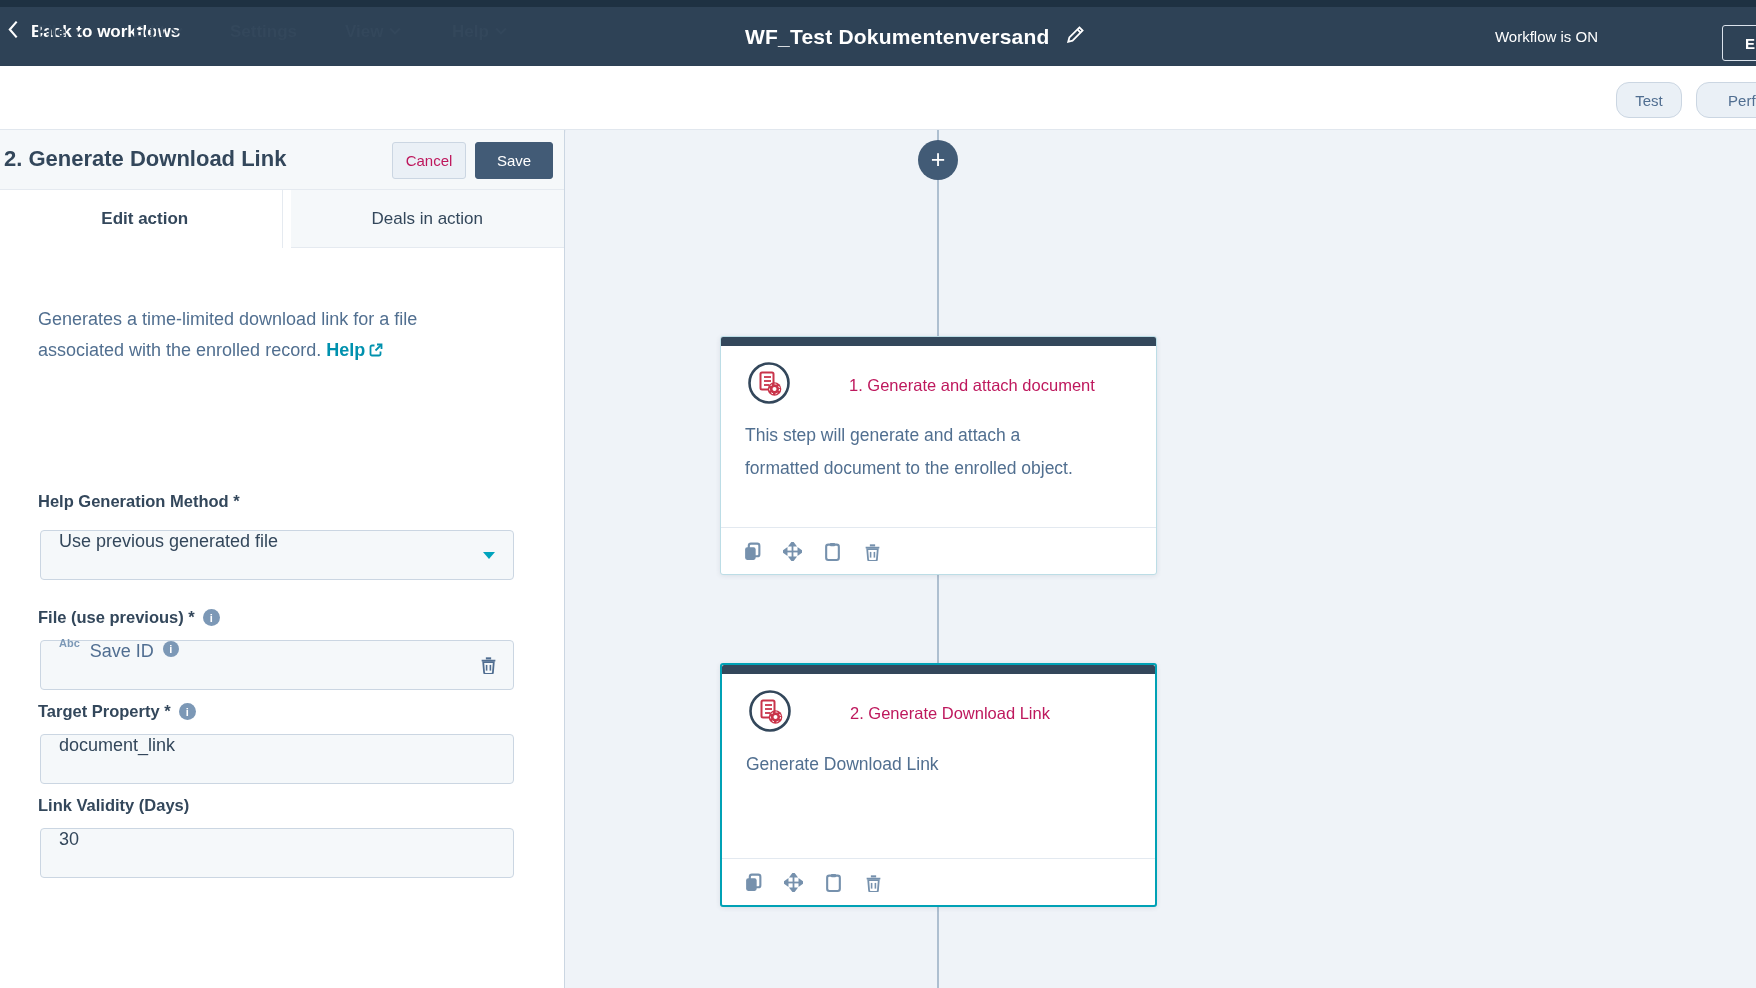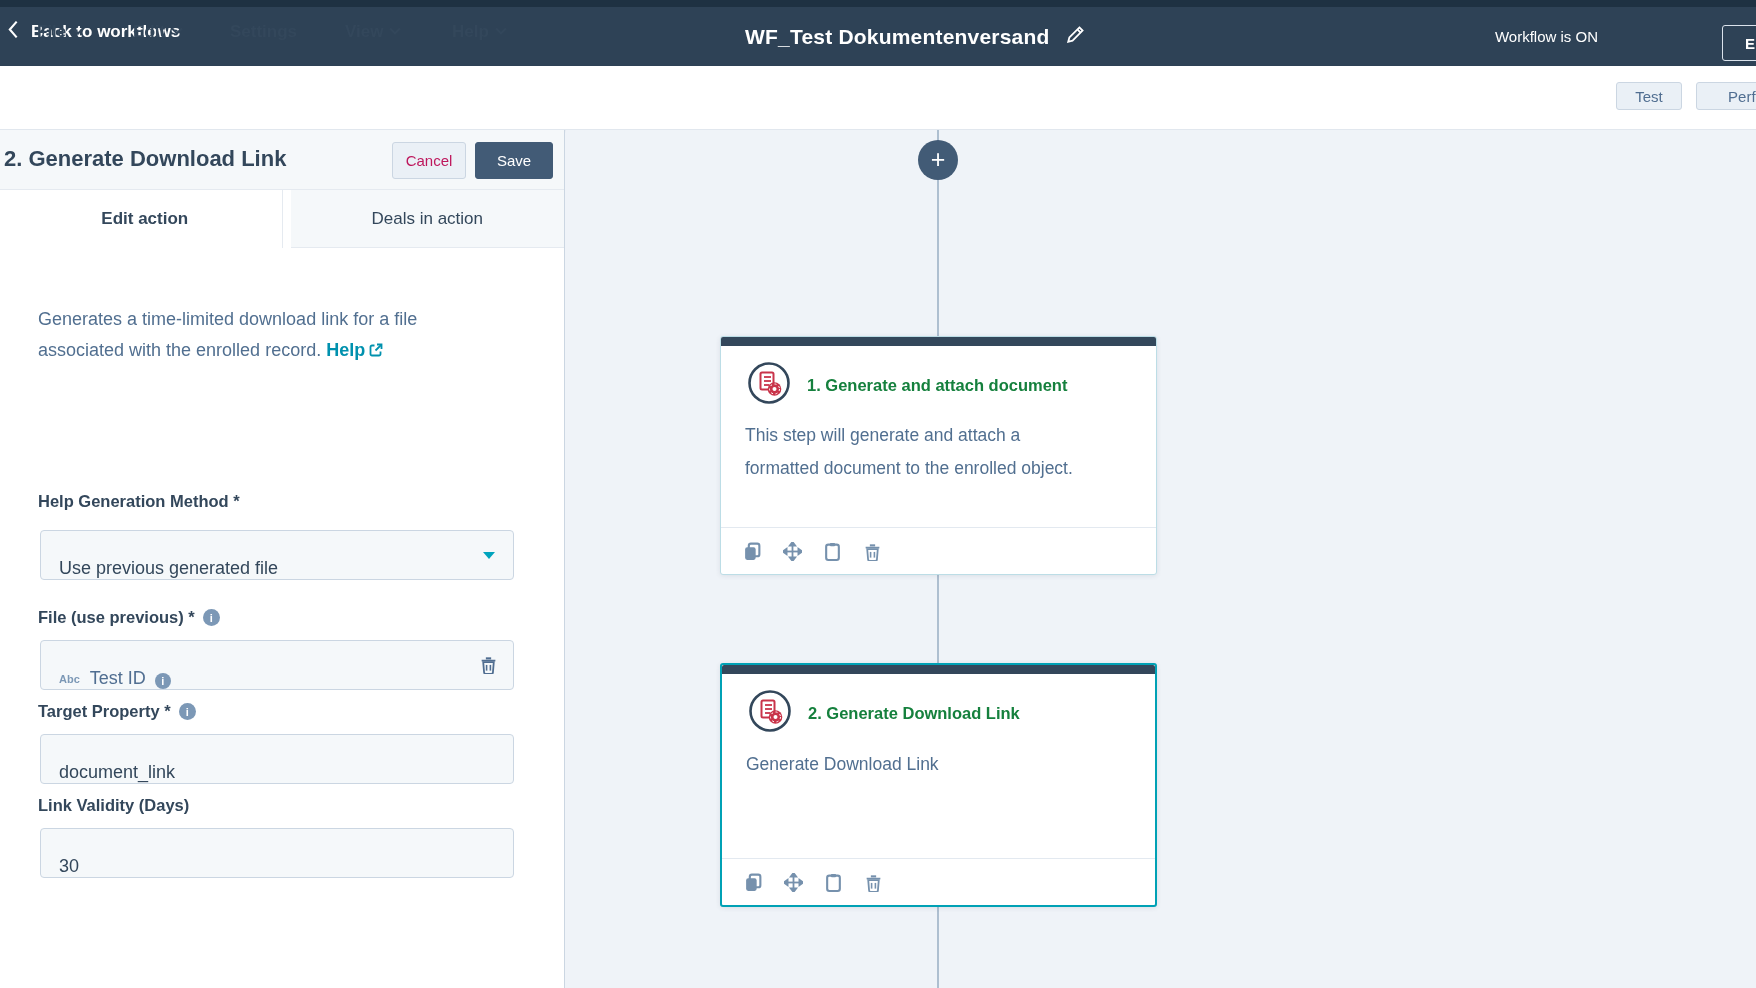--- a/index.html
+++ b/index.html
@@ -18,21 +18,21 @@
               background:transparent;color:#fff;font-size:15px;font-weight:bold;padding:0 22px;
               font-family:"Liberation Sans",sans-serif;text-align:left;}
 
   
   .menubar{position:absolute;left:0;top:66px;width:1756px;height:64px;background:#fff;border-bottom:1px solid #e1e7ee;
            box-shadow:0 1px 3px rgba(45,62,80,.06);}
   .menu-item{position:absolute;top:0;height:63px;display:flex;align-items:center;gap:8px;color:#33475b;
              font-size:17px;font-weight:bold;cursor:pointer;}
   .chev{width:8px;height:8px;border-right:2px solid #33475b;border-bottom:2px solid #33475b;
         transform:rotate(45deg) translate(-2px,-2px);display:inline-block;}
-  .menu-btn{position:absolute;top:81px;height:28px;background:#eaf0f6;border:1px solid #cbd6e2;border-radius:3px;
+  .menu-btn{position:absolute;top:81px;height:36px;background:#eaf0f6;border:1px solid #cbd6e2;border-radius:13px;
             color:#506e91;font-size:15px;display:flex;align-items:center;justify-content:center;
             font-family:"Liberation Sans",sans-serif;white-space:nowrap;}
   
   .btn-test{left:1616px;top:82px;width:66px;position:absolute;}
   .btn-perf{left:1696px;top:82px;width:150px;position:absolute;}
 
   
   .panel{position:absolute;left:0;top:130px;width:565px;height:858px;background:#fff;border-right:1px solid #cbd6e2;}
   .panel-header{position:absolute;left:0;top:0;width:100%;height:60px;background:#f5f8fa;border-bottom:1px solid #e5eaf0;}
   .panel-title{position:absolute;left:4px;top:16px;font-size:22px;font-weight:bold;color:#33475b;white-space:nowrap;}
@@ -44,38 +44,38 @@
   .tab.active{background:#fff;font-weight:bold;border-right:1px solid #e5eaf0;}
   .tab.inactive{background:#f5f8fa;border-bottom:1px solid #e5eaf0;}
   .panel-body{position:absolute;left:0;top:118px;width:100%;bottom:0;}
   .desc{position:absolute;left:38px;top:56px;width:455px;font-size:18px;line-height:31px;color:#516f90;}
   .help-link{color:#0091ae;font-weight:bold;white-space:nowrap;cursor:pointer;}
   .ext-ico{display:inline-block;vertical-align:-1px;margin-left:4px;color:#0091ae;}
   .field-label{position:absolute;left:38px;font-size:16.5px;font-weight:bold;color:#33475b;display:flex;align-items:center;gap:8px;}
   .info-ico{width:17px;height:17px;border-radius:50%;background:#7c98b6;color:#fff;font-size:11px;font-weight:bold;
             display:inline-flex;align-items:center;justify-content:center;font-style:normal;}
   .input-box{position:absolute;left:40px;width:474px;height:50px;background:#f5f8fa;border:1px solid #cbd6e2;border-radius:4px;
-             display:flex;align-items:flex-end;padding:0 18px;font-size:18px;color:#33475b;}
+             display:flex;align-items:flex-start;padding:0 18px;font-size:18px;color:#33475b;}
   .select-box .caret{position:absolute;right:18px;top:21px;width:0;height:0;
                      border-left:6px solid transparent;border-right:6px solid transparent;border-top:7px solid #00a4bd;}
   .token-prefix{font-size:11px;font-weight:bold;color:#7c98b6;transform:translateY(-4px);margin-right:10px;}
   .token-text{color:#506e91;margin-right:9px;}
   .field-trash{position:absolute;right:15px;top:14px;cursor:pointer;}
 
   
   .canvas{position:absolute;left:566px;top:130px;width:1190px;height:858px;background:#eff3f8;}
   .connector{position:absolute;left:371px;top:0;width:2px;height:858px;background:#aebfd0;}
   .plus-btn{position:absolute;left:352px;width:40px;height:40px;border-radius:50%;background:#425b76;color:#fff;
             font-size:25px;line-height:38px;text-align:center;cursor:pointer;font-weight:normal;}
   .card{position:absolute;left:154px;width:437px;background:#fff;border:1px solid #bcdde6;border-radius:3px;
         box-shadow:0 1px 5px rgba(45,62,80,.10);}
   .card.selected{border:2px solid #00a1b5;}
   .card-bar{height:9px;border-radius:2px 2px 0 0;}
   .card-head{position:absolute;left:26px;top:24px;display:flex;align-items:center;gap:16px;}
-  .card-title{font-size:16.5px;font-weight:bold;color:#15803d;white-space:nowrap;}
+  .card-title{font-size:16.5px;font-weight:normal;color:#be185d;white-space:nowrap;margin-left:42px;}
   .card-body{position:absolute;left:24px;width:380px;font-size:17.5px;line-height:33px;color:#516f90;}
   .card-footer{position:absolute;left:0;right:0;bottom:0;height:47px;border-top:1px solid #e3e9f0;
                display:flex;align-items:center;gap:21px;padding-left:22px;}
   .cf-ico{cursor:pointer;display:inline-flex;}
   .card1{top:206px;height:239px;}
   .card2{top:533px;height:244px;}
 </style>
 </head>
 <body>
 
@@ -153,21 +153,21 @@
         <span>Use previous generated file</span>
         <span class="caret"></span>
       </div>
 
       <div class="field-label" style="top:360px;">
         <span>File (use previous) *</span>
         <i class="info-ico">i</i>
       </div>
       <div class="input-box" style="top:392px;">
         <span class="token-prefix">Abc</span>
-        <span class="token-text">Test ID</span>
+        <span class="token-text">Save ID</span>
         <i class="info-ico" style="width:16px;height:16px;">i</i>
         <span class="field-trash">
           <svg width="19" height="19" viewBox="0 0 18 18" fill="#506e91">
               <path d="M2.5 4.5h13v1.6h-13z"></path>
               <path d="M6.5 2.2h5v2h-5z"></path>
               <path d="M4 6.8h10l-.8 9.6a1.5 1.5 0 0 1-1.5 1.4H6.3a1.5 1.5 0 0 1-1.5-1.4z" fill="none" stroke="#506e91" stroke-width="1.7"></path>
               <line x1="7.2" y1="9.4" x2="7.2" y2="14.8" stroke="#506e91" stroke-width="1.5"></line>
               <line x1="10.8" y1="9.4" x2="10.8" y2="14.8" stroke="#506e91" stroke-width="1.5"></line>
             </svg>
         </span>

